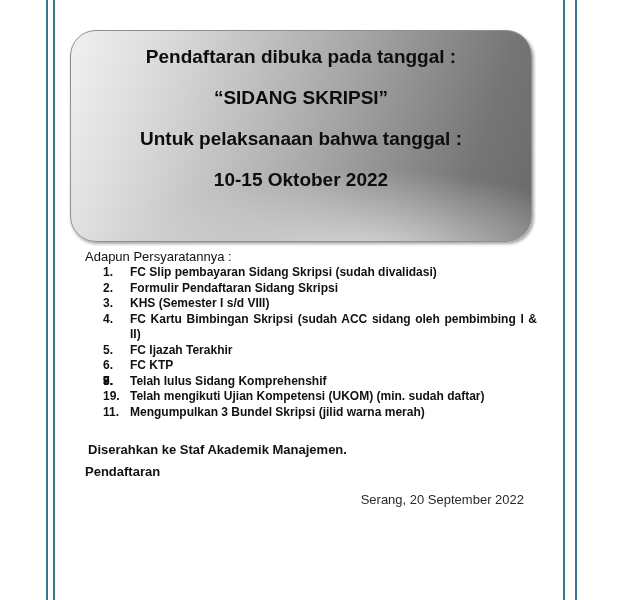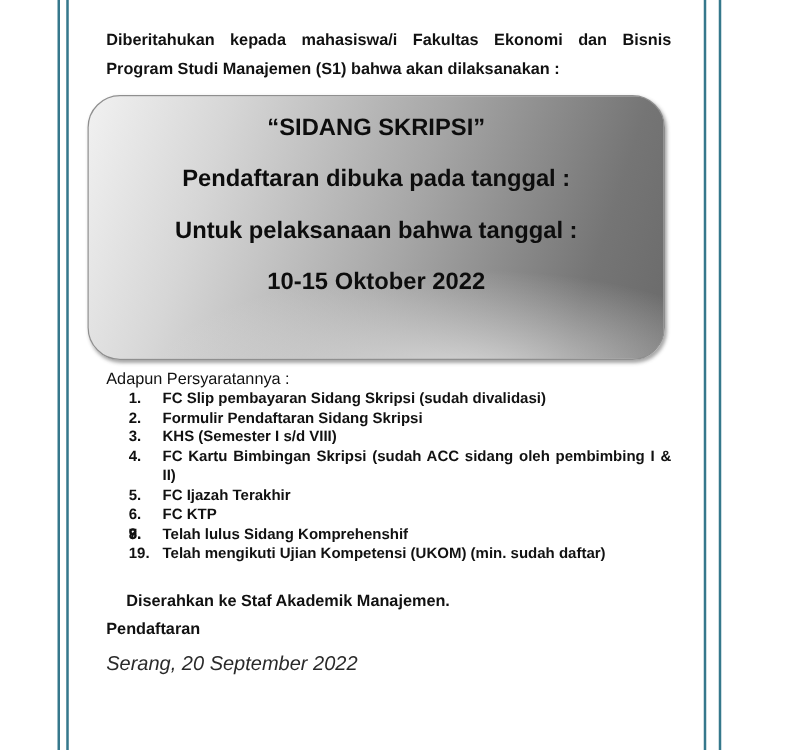--- a/index.html
+++ b/index.html
@@ -80,47 +80,45 @@
     line-height: 15.5px;
     text-align: justify;
   }
   .req-num {
     position: absolute;
     left: 18px;
     width: 26px;
     text-align: left;
   }
 
-  .closing1 { margin: 22px 0 0 16px; font-size: 13px; font-weight: 700; }
+  .closing1 { margin: 22px 0 0 3px; font-size: 13px; font-weight: 700; }
   .closing2 { margin: 7px 0 0 0;  font-size: 13px; font-weight: 700; }
   .dateline {
     margin: 13px 13px 0 0;
-    font-size: 16px;
+    font-size: 13px;
     font-weight: 400;
     color: #2a2a2a;
-    text-align: left;
-    font-style: italic;
+    text-align: right;
   }
 </style>
 </head>
 <body>
 
 <div class="page" style="--border-color: #35788c;">
   <div class="vline l-outer"></div>
   <div class="vline l-inner"></div>
   <div class="vline r-inner"></div>
   <div class="vline r-outer"></div>
 
   <div class="content">
 
-    <p class="intro">Diberitahukan kepada mahasiswa/i Fakultas Ekonomi dan Bisnis Program Studi Manajemen (S1) bahwa akan dilaksanakan :</p>
 
     <div class="banner">
+      <div class="banner-line">Pendaftaran dibuka pada tanggal :</div>
       <div class="banner-line">“SIDANG SKRIPSI”</div>
-      <div class="banner-line">Pendaftaran dibuka pada tanggal :</div>
       <div class="banner-line">Untuk pelaksanaan bahwa tanggal :</div>
       <div class="banner-line">10-15 Oktober 2022</div>
     </div>
 
     <p class="req-title">Adapun Persyaratannya :</p>
 
     <ol class="req-list">
       <li class="req-item">
         <span class="req-num">1.</span>
         <span>FC Slip pembayaran Sidang Skripsi (sudah divalidasi)</span>
@@ -152,20 +150,24 @@
         <span class="req-num">8.</span>
       </li>
       <li class="req-item">
         <span class="req-num">9.</span>
         <span>Telah lulus Sidang Komprehenshif</span>
       </li>
       <li class="req-item">
         <span class="req-num">19.</span>
         <span>Telah mengikuti Ujian Kompetensi (UKOM) (min. sudah daftar)</span>
       </li>
+      <li class="req-item">
+        <span class="req-num">11.</span>
+        <span>Mengumpulkan 3 Bundel Skripsi (jilid warna merah)</span>
+      </li>
     </ol>
 
     <p class="closing1">Diserahkan ke Staf Akademik Manajemen.</p>
     <p class="closing2">Pendaftaran</p>
     <p class="dateline">Serang, 20 September 2022</p>
 
   </div>
 </div>
 
 </body></html>

